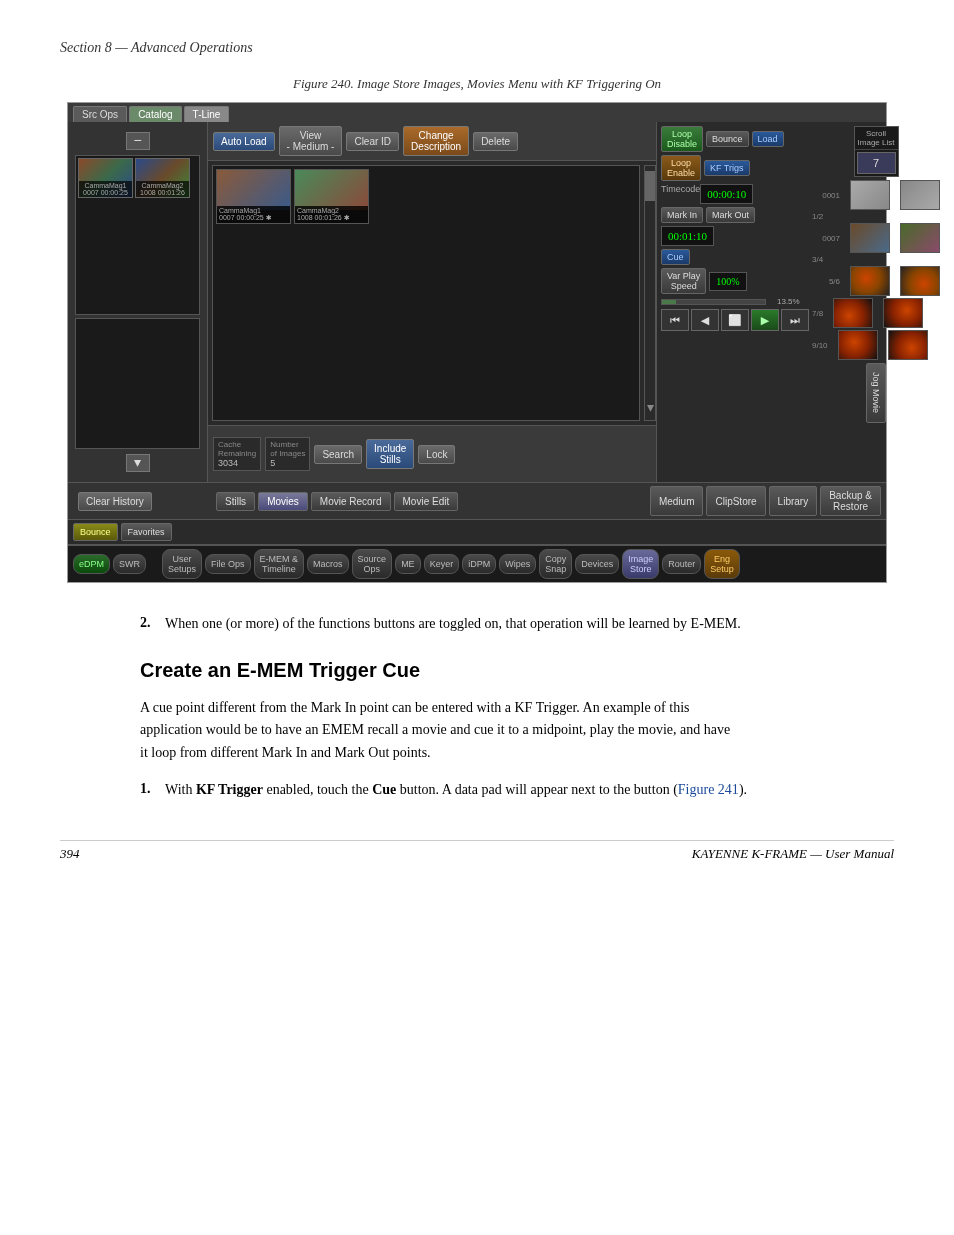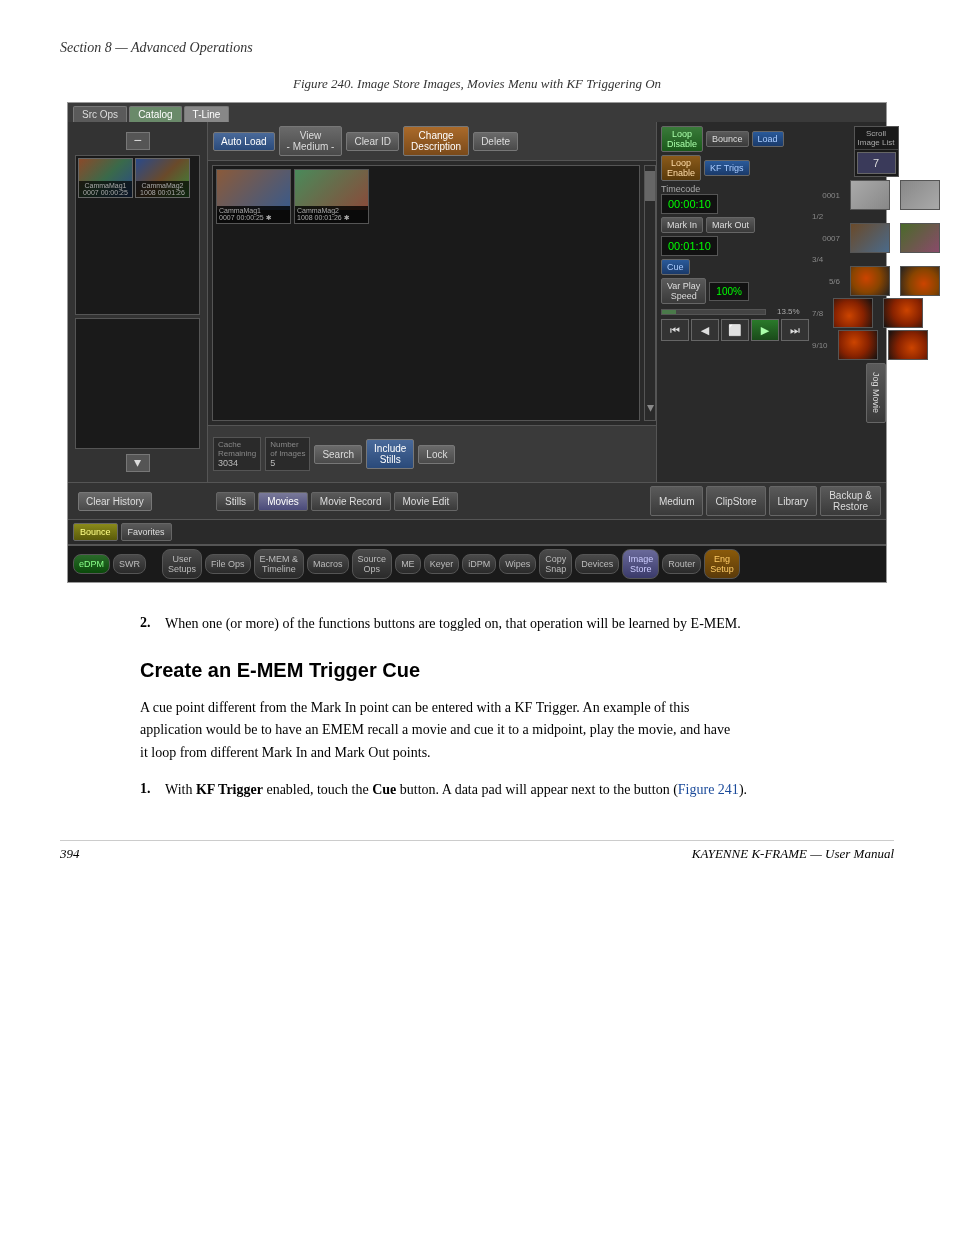--- a/index.html
+++ b/index.html
@@ -328,21 +328,21 @@
 
     .ui-btn-sm.blue-sm {
       background: linear-gradient(180deg, #2a5a9a, #1a3a6a);
       color: #aaccff;
     }
 
     .timecode-box {
       background: #111;
       border: 1px solid #555;
       color: #00ff00;
-      font-family: Liberation Sans, sans-serif;
+      font-family: Liberation Serif, serif;
       font-size: 11px;
       padding: 3px 6px;
       text-align: center;
     }
 
     .label-sm {
       color: #aaa;
       font-size: 9px;
     }
 
@@ -710,21 +710,21 @@
               <button class="ui-btn-sm">Bounce</button>
               <button class="ui-btn-sm blue-sm">Load</button>
             </div>
 
             <div class="ctrl-row">
               <button class="ui-btn-sm orange">Loop<br>Enable</button>
               <button class="ui-btn-sm blue-sm">KF Trigs</button>
             </div>
 
             <div class="ctrl-row">
-              <div style="display:flex; flex-direction:column;">
+              <div style="display:flex; ">
                 <span class="label-sm">Timecode</span>
                 <div class="timecode-box">00:00:10</div>
               </div>
             </div>
 
             <div class="ctrl-row">
               <button class="ui-btn-sm">Mark In</button>
               <button class="ui-btn-sm">Mark Out</button>
             </div>
 

